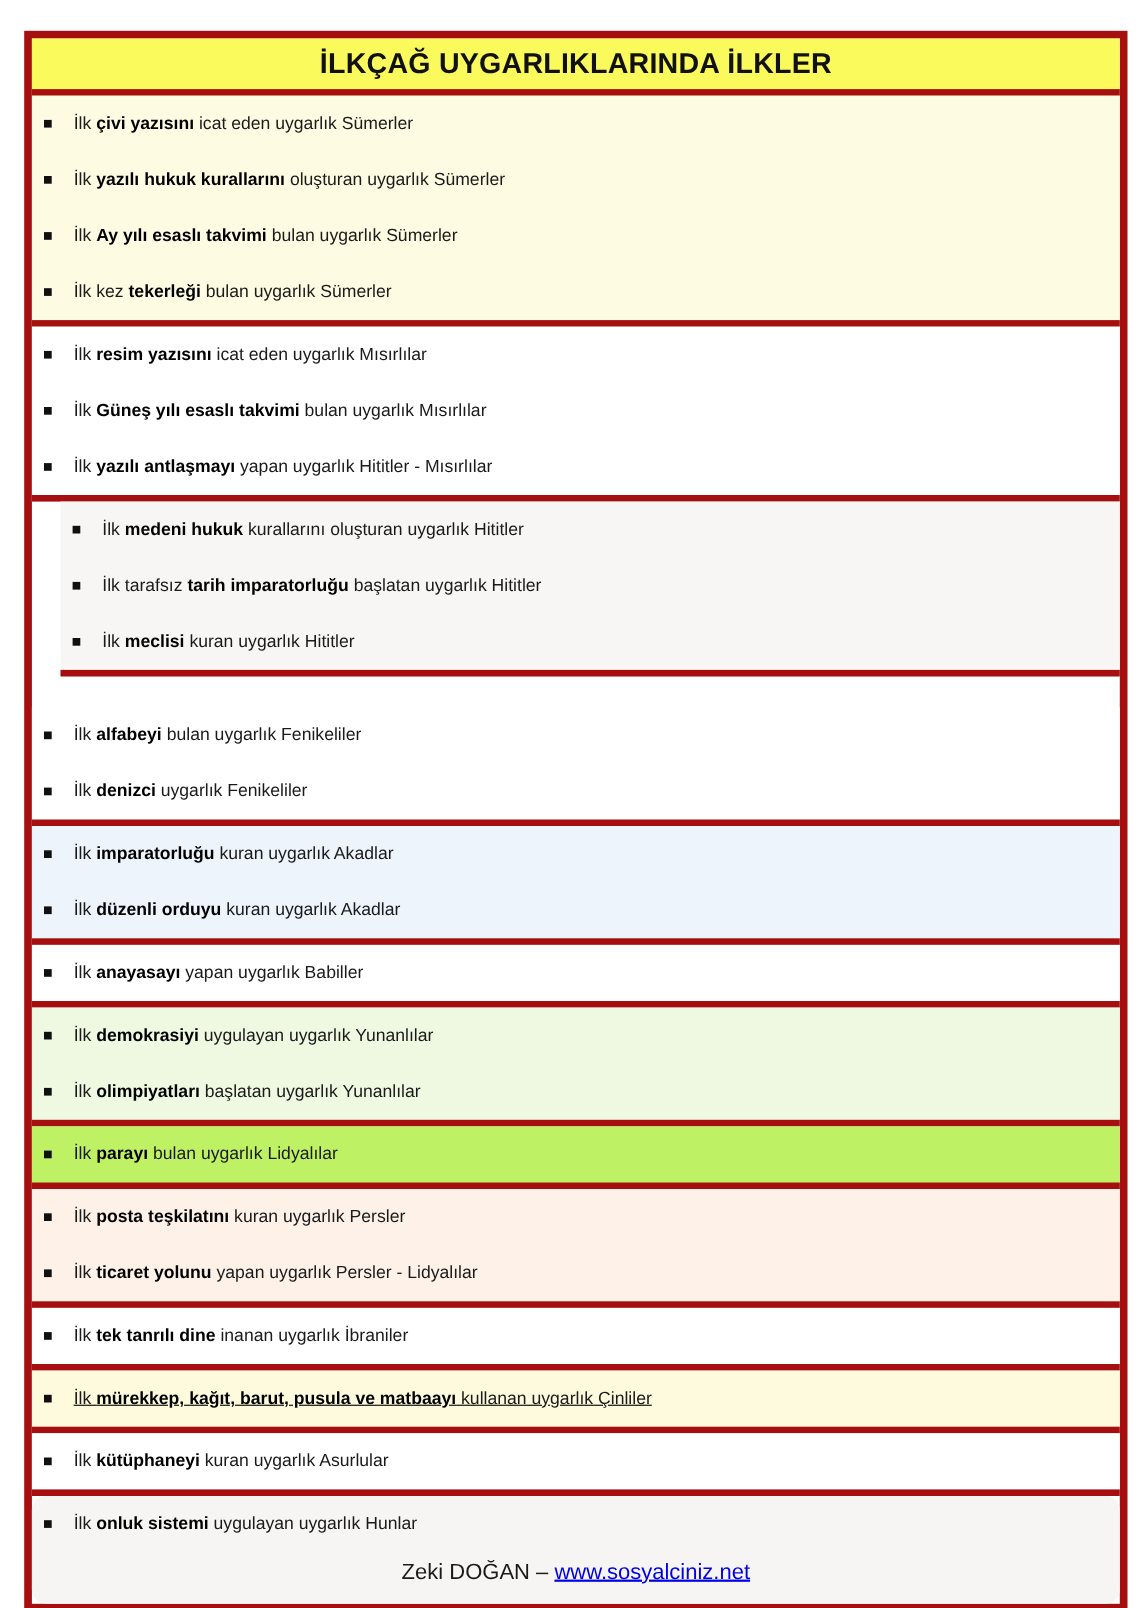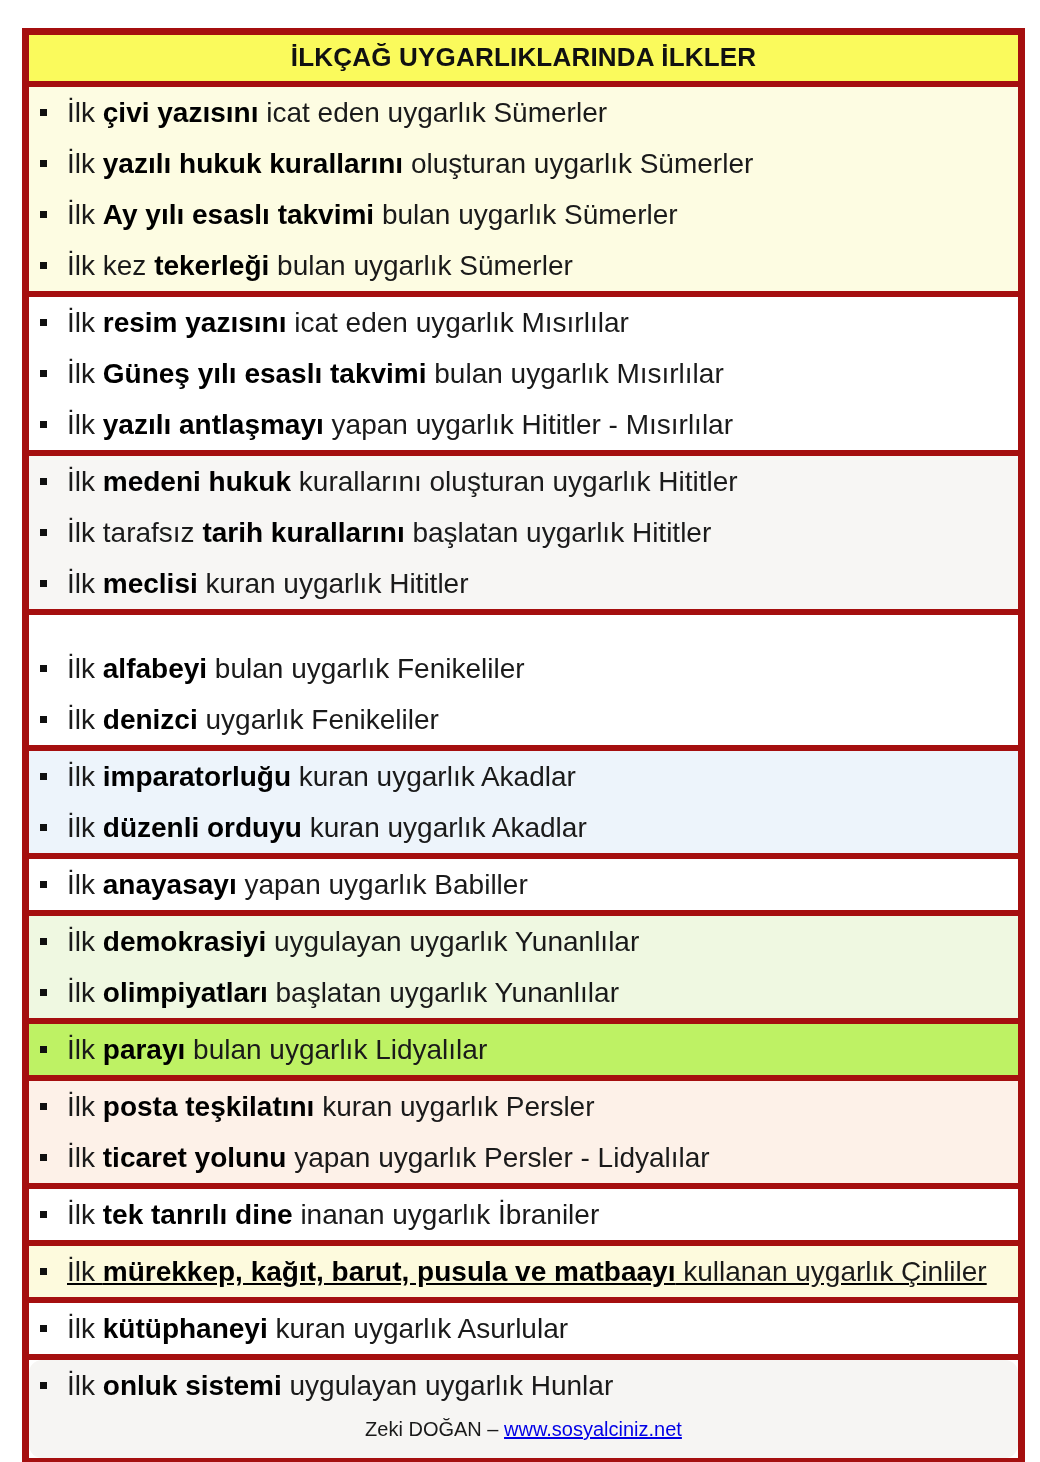--- a/index.html
+++ b/index.html
@@ -14,21 +14,21 @@
     border-bottom:6px solid var(--border,#a50f0f);
   }
   .header-row .title {
     font-size:26px; font-weight:700; color:#111; letter-spacing:0.2px;
   }
   .section { border-bottom:6px solid var(--border,#a50f0f); }
   .section:last-child { border-bottom:none;border-radius:13px; }
   .item {
     display:flex; align-items:flex-start;
     padding:12px 8px 12px 0;
-    font-size:28px; line-height:27px; color:#1a1a1a;
+    font-size:16px; line-height:27px; color:#1a1a1a;
   }
   .bullet {
     flex:none; width:7px; height:7px; background:#101010;
     margin:10px 20px 0 11px;
   }
   .item b { font-weight:700; color:#000; }
   .footer-row { text-align:center; padding:5px 0 15px; font-size:20px; line-height:27px; color:#1a1a1a; }
   .footer-row span, .footer-row a { white-space:pre; }
   .footer-link { color:#0000e6; text-decoration:underline; cursor:pointer; }
 </style>
@@ -66,28 +66,28 @@
         </div>
         <div class="item">
           <span class="bullet"></span>
           <span><span>İlk </span><b>Güneş yılı esaslı takvimi</b><span> bulan uygarlık Mısırlılar</span></span>
         </div>
         <div class="item">
           <span class="bullet"></span>
           <span><span>İlk </span><b>yazılı antlaşmayı</b><span> yapan uygarlık Hititler - Mısırlılar</span></span>
         </div>
       </div>
-      <div class="section" style="background: rgb(247, 246, 244);">
+      <div class="section" style="background: rgb(247, 246, 244); margin-left: 26px;">
         <div class="item">
           <span class="bullet"></span>
           <span><span>İlk </span><b>medeni hukuk</b><span> kurallarını oluşturan uygarlık Hititler</span></span>
         </div>
         <div class="item">
           <span class="bullet"></span>
-          <span><span>İlk tarafsız </span><b>tarih kurallarını</b><span> başlatan uygarlık Hititler</span></span>
+          <span><span>İlk tarafsız </span><b>tarih imparatorluğu</b><span> başlatan uygarlık Hititler</span></span>
         </div>
         <div class="item">
           <span class="bullet"></span>
           <span><span>İlk </span><b>meclisi</b><span> kuran uygarlık Hititler</span></span>
         </div>
       </div>
       <div class="section" style="background: rgb(255, 255, 255); margin-top: 28px;">
         <div class="item">
           <span class="bullet"></span>
           <span><span>İlk </span><b>alfabeyi</b><span> bulan uygarlık Fenikeliler</span></span>

